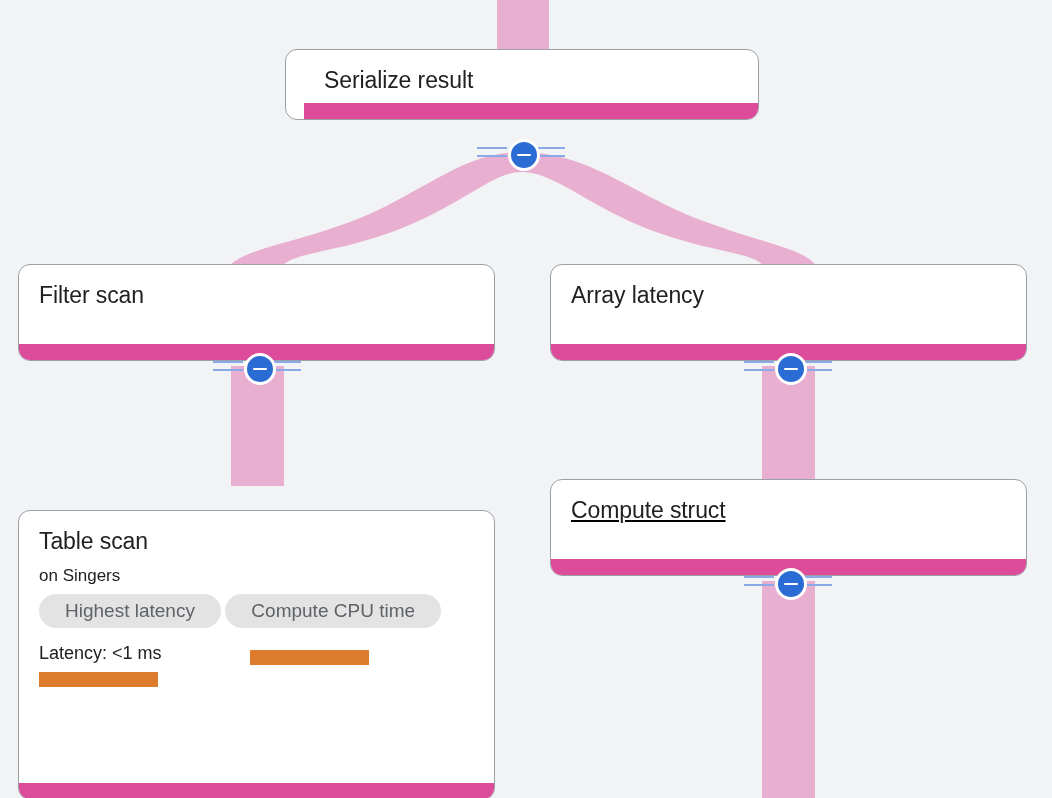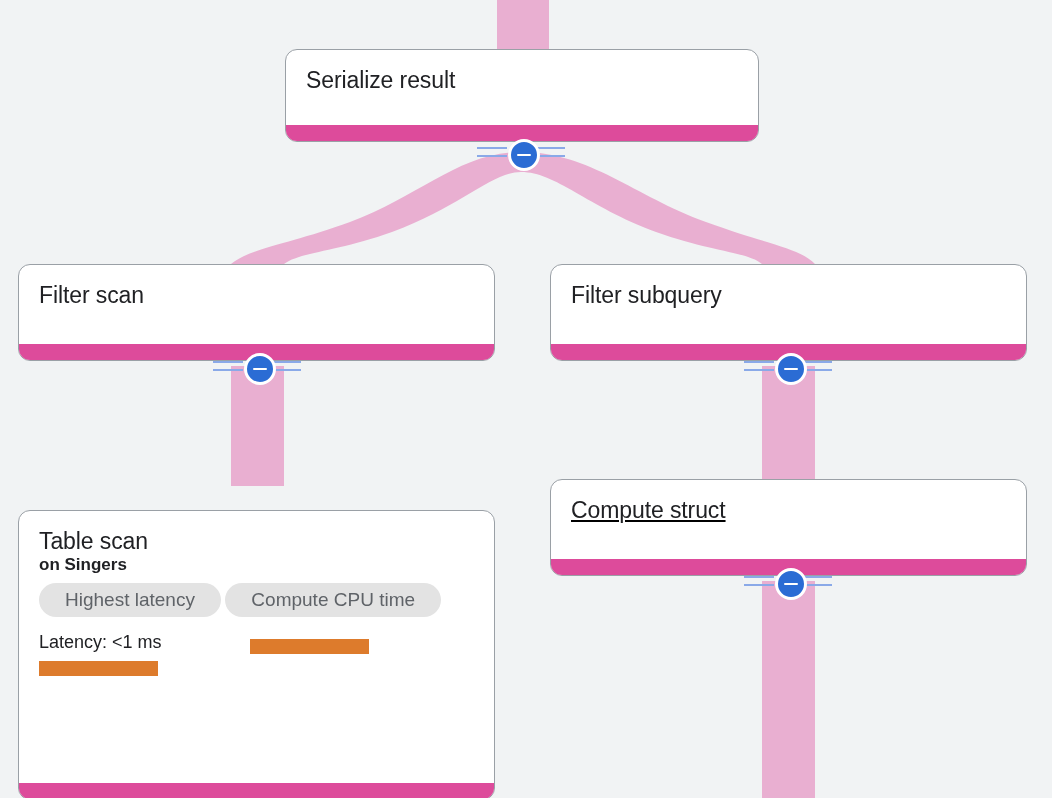--- a/index.html
+++ b/index.html
@@ -53,22 +53,23 @@
   .node-title {
     font-size: 23px;
     font-weight: 500;
     color: #202124;
     letter-spacing: -0.1px;
     line-height: 1.12;
     white-space: nowrap;
   }
   .node-subtitle {
     font-size: 17px;
-    font-weight: 700;
+    font-weight: 400;
     color: #202124;
+    margin-top: 11px;
     line-height: 1.15;
     white-space: nowrap;
   }
   .chips {
     margin-top: 9px;
   }
   .chip {
     display: inline-block;
     background: #e3e3e3;
     color: #5f6368;
@@ -168,37 +169,37 @@
              C 586 206, 556 172, 521 172
              Z" fill="#e9afd1"></path>
 
     <path d="M 231 366 L 284 366 L 284 486 L 231 486 Z" fill="#e9afd1"></path>
 
     <path d="M 762 366 L 815 366 L 815 486 L 762 486 Z" fill="#e9afd1"></path>
 
     <path d="M 762 581 L 815 581 L 815 803 L 762 803 Z" fill="#e9afd1"></path>
   </svg>
 
-  <div class="node" style="left:285px; top:49px; width:474px; height:93px;">
+  <div class="node" style="left:285px; top:49px; width:474px; height:71px;padding-left:18px;">
     <div class="node-body">
       <div class="node-title">Serialize result</div>
     </div>
     <div class="node-footer" style="height:16px;"></div>
   </div>
 
   <div class="node" style="left:18px; top:264px; width:477px; height:97px;">
     <div class="node-body">
       <div class="node-title">Filter scan</div>
     </div>
     <div class="node-footer" style="height:16px;"></div>
   </div>
 
   <div class="node" style="left:550px; top:264px; width:477px; height:97px;">
     <div class="node-body">
-      <div class="node-title">Filter subquery</div>
+      <div class="node-title">Array latency</div>
     </div>
     <div class="node-footer" style="height:16px;"></div>
   </div>
 
   <div class="node" style="left:18px; top:510px; width:477px; height:290px;">
     <div class="node-body">
       <div class="node-title">Table scan</div>
       <div class="node-subtitle">on Singers</div>
       <div class="chips">
         <div class="chip">Highest latency</div>

